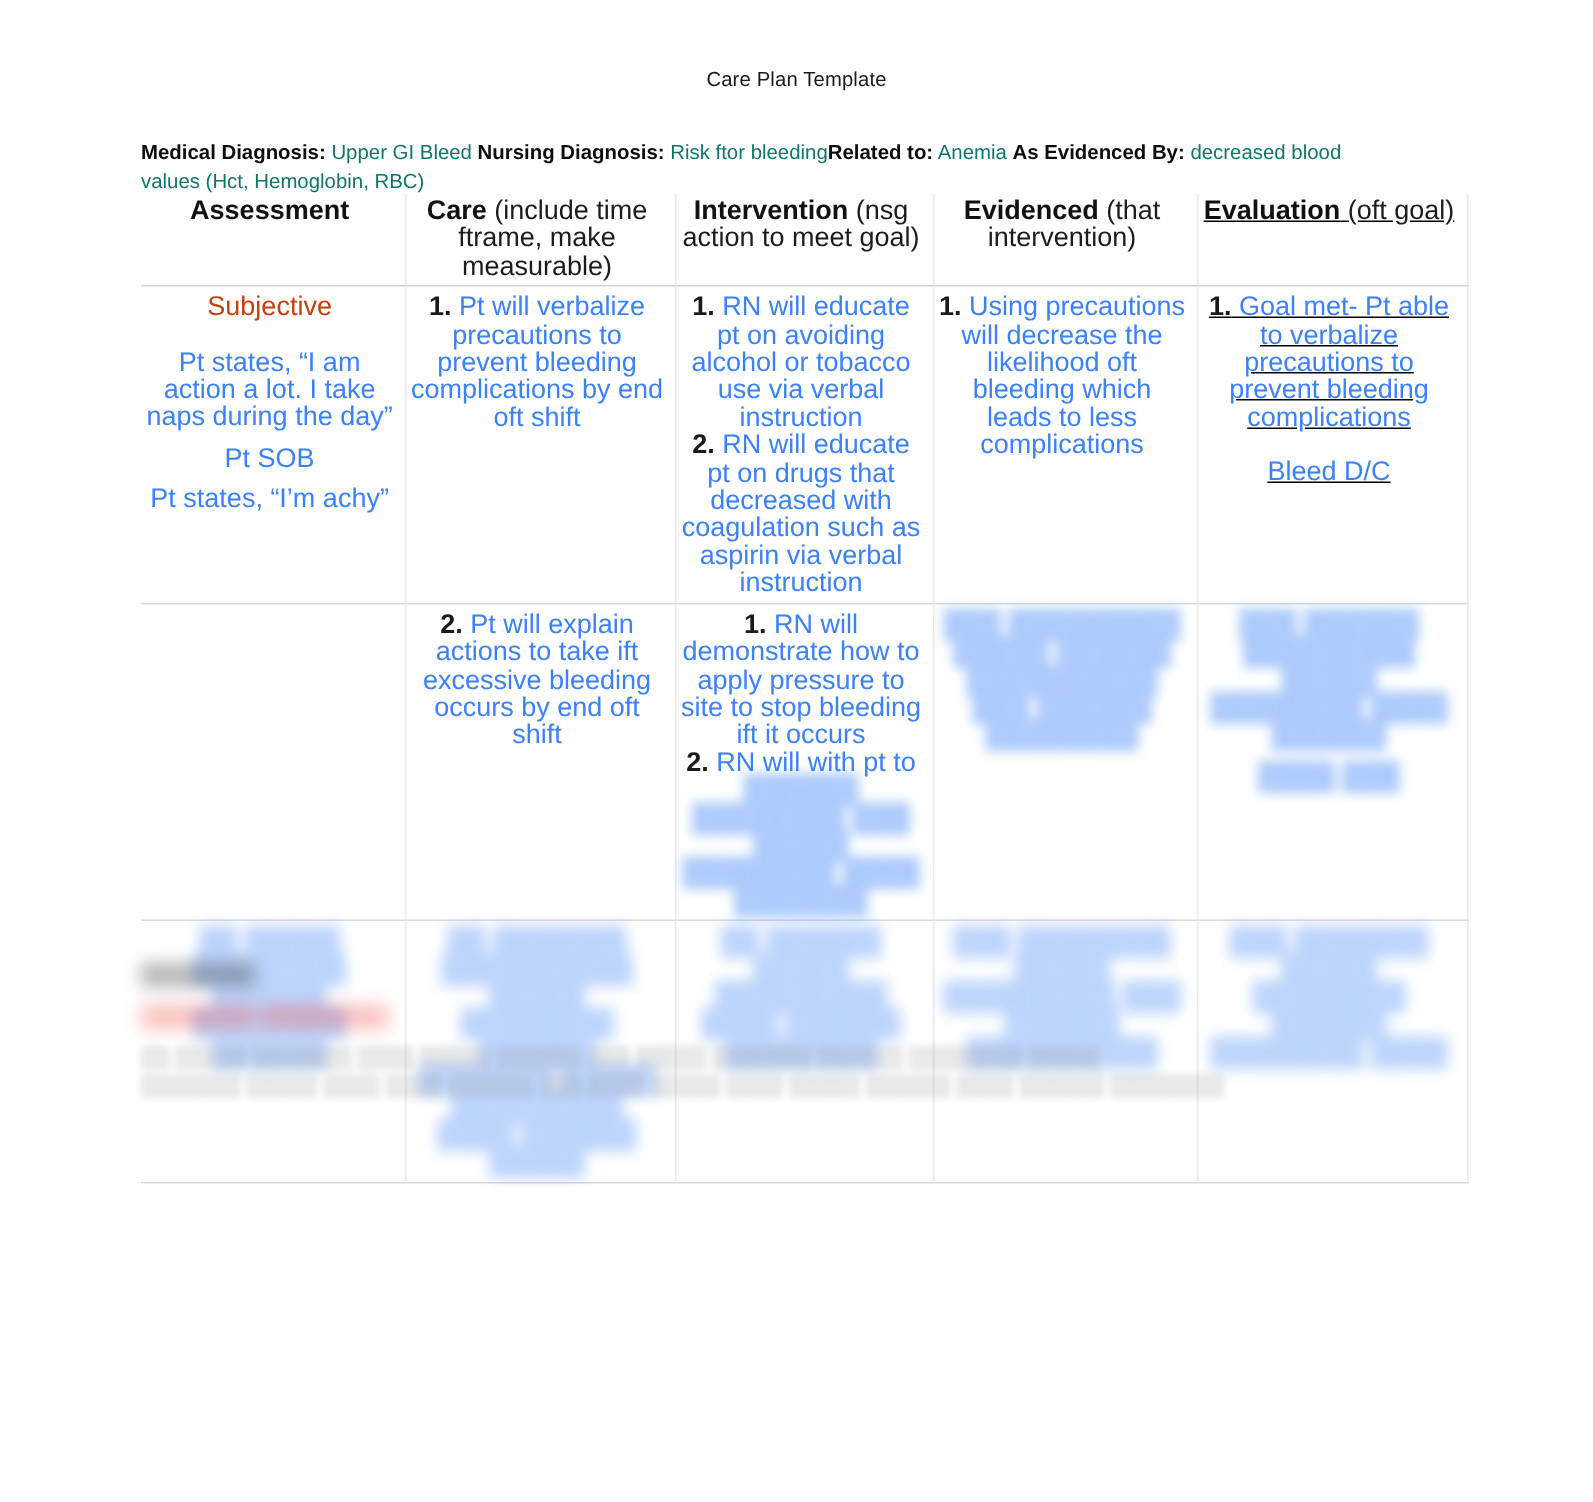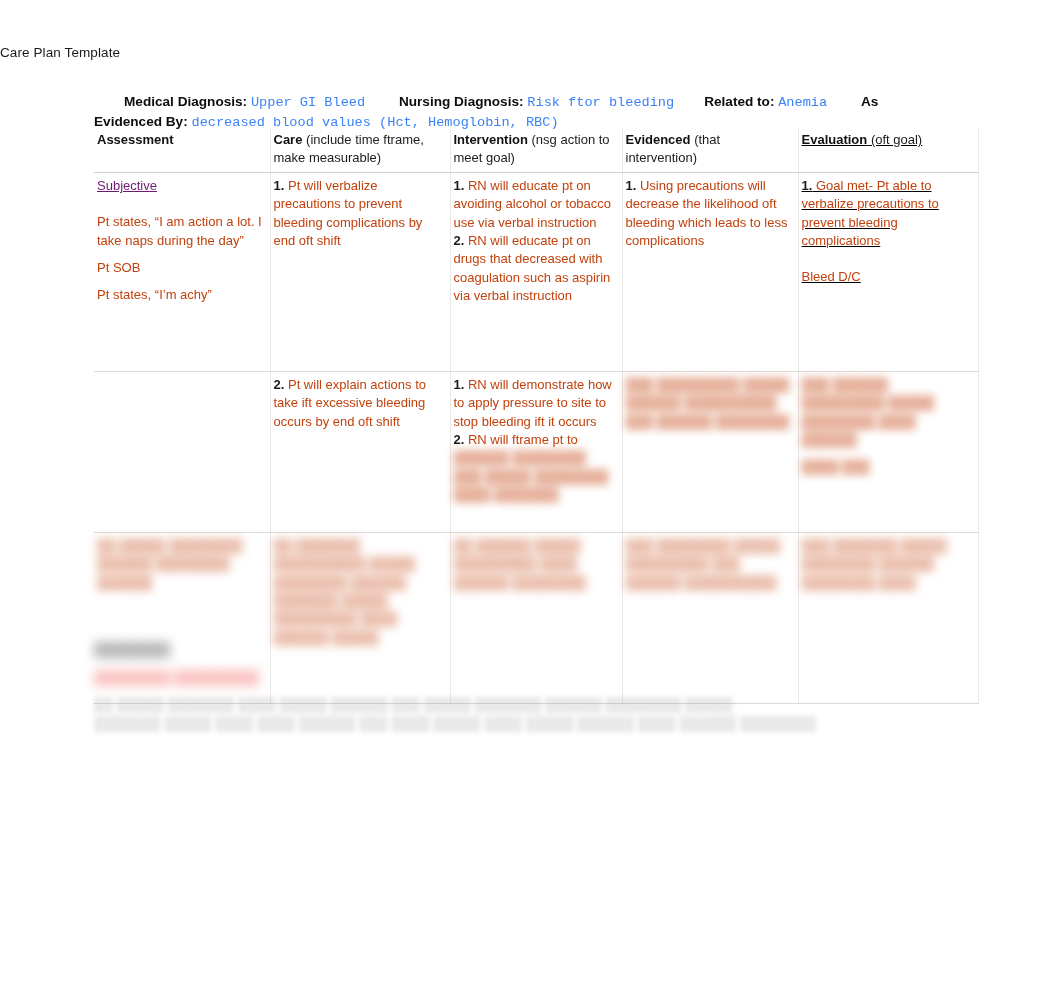--- a/index.html
+++ b/index.html
@@ -24,76 +24,78 @@
     height: 1001px;
     background: #ffffff;
   }
 
   
   .doc-title {
     position: absolute;
     left: 0;
     top: 44px;
     width: 1062px;
+    text-align: center;
     font-size: 13.5px;
     line-height: 18px;
     color: #1a1a1a;
     letter-spacing: .1px;
   }
 
   
   .dx-line {
     position: absolute;
     left: 94px;
     top: 93px;
     width: 842px;
     font-size: 13.6px;
     line-height: 18.5px;
     color: #000;
   }
-  .dx-line .lbl { font-weight: bold; color: #0d0d0d; margin-left: 30px; }
-  .dx-line .val { color: #3b82f6; font-family: Liberation Mono, monospace; }
+  .dx-line .lbl { font-weight: bold; color: #0d0d0d; }
+  .dx-line .val { color: #0f766e; }
 
   
   .tbl {
     position: absolute;
     left: 94px;
     top: 129px;
     width: 884px;
     border-collapse: collapse;
     table-layout: fixed;
   }
   .tbl td {
     vertical-align: top;
     padding: 4px 7px 4px 3px;
-    font-size: 13px;
+    font-size: 18px;
     line-height: 18.4px;
     border-right: 1px solid #e9e9e9;
     border-bottom: 1px solid #dcdcdc;
     background: #fff;
+    text-align: center;
   }
   .tbl td:last-child { border-right: 1px solid #e9e9e9; text-decoration: underline; }
   .tbl tr.hdr td {
     border-bottom: 1px solid #d2d2d2;
     padding-top: 2px;
   }
   .tbl tr:last-child td { border-bottom: 1px solid #d9d9d9; }
 
   .col-a { width: 176px; }
   .col-b { width: 180px; }
   .col-c { width: 172px; }
   .col-d { width: 176px; }
   .col-e { width: 180px; }
 
   .h-main { font-weight: bold; color: #111; }
   .h-sub  { font-weight: normal; color: #1c1c1c; }
 
-  .red { color: #c2410c; }
+  .red { color: #3b82f6; }
   .num { color: #1a1a1a; font-weight: bold; }
-  .blk { color: #701a75; text-decoration: underline; }
+  .blk { color: #c2410c; }
 
   .item { margin: 0 0 0 0; }
   .item + .item { margin-top: 0px; }
   .gap { height: 18px; }
   .gap-sm { height: 9px; }
 
   
   .cellblock p { margin: 0; }
 
   
@@ -223,21 +225,21 @@
         <div class="cellblock"></div>
       </td>
       <td>
         <div class="cellblock">
           <p class="item"><span class="num">2.</span> <span class="red">Pt will explain actions to take ift excessive bleeding occurs by end oft shift</span></p>
         </div>
       </td>
       <td>
         <div class="cellblock">
           <p class="item"><span class="num">1.</span> <span class="red">RN will demonstrate how to apply pressure to site to stop bleeding ift it occurs</span></p>
-          <p class="item"><span class="num">2.</span> <span class="red">RN will ftrame pt to</span></p>
+          <p class="item"><span class="num">2.</span> <span class="red">RN will with pt to</span></p>
           <p class="item red b2">██████ ████████ ███ █████ ████████ ████ ███████</p>
         </div>
       </td>
       <td>
         <div class="cellblock">
           <p class="item red b2">███ █████████ █████ ██████ ██████████ ███ ██████ ████████</p>
         </div>
       </td>
       <td>
         <div class="cellblock">

